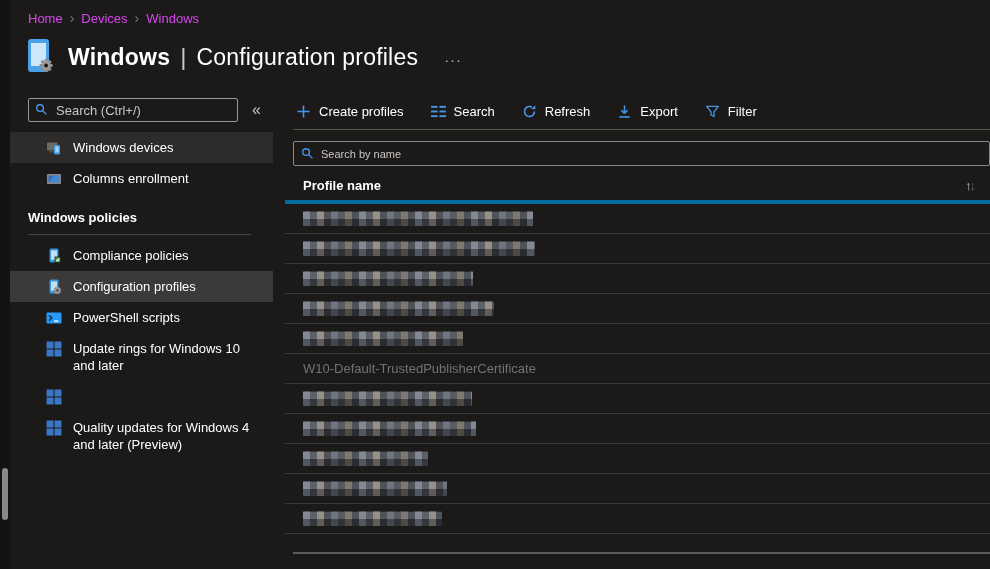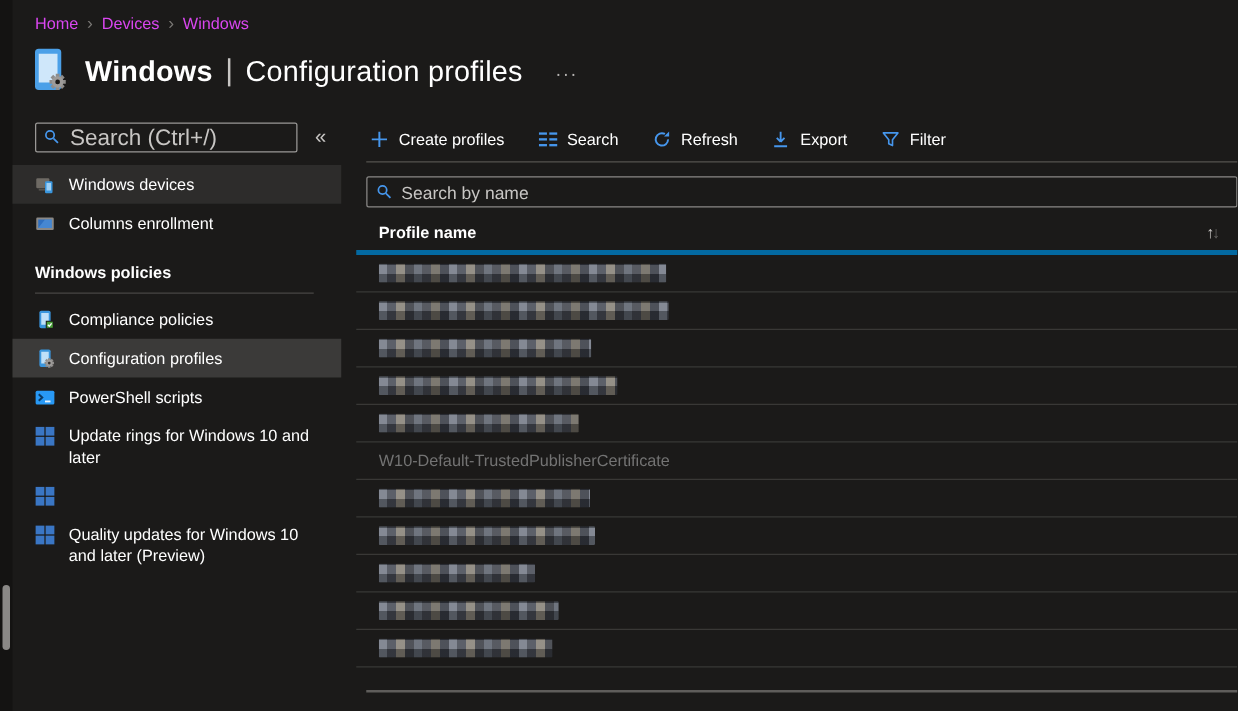--- a/index.html
+++ b/index.html
@@ -26,43 +26,43 @@
   .t-sep { font-weight:300; color:#c8c6c4; margin:0 10px; font-size:24px; }
   .t-secondary { font-weight:400; letter-spacing:.2px; }
   .t-more { color:#b8b6b4; margin-left:26px; margin-top:4px; font-size:15px; letter-spacing:1px; cursor:pointer; }
 
   
   .sidebar { position:absolute; left:10px; top:98px; width:263px; }
   .sb-search-row { display:flex; align-items:center; margin-left:18px; margin-bottom:10px; }
   .sb-search { position:relative; width:210px; }
   .sb-search input {
     width:100%; height:24px; background:transparent; border:1px solid #9a9896; border-radius:2px;
-    color:#fff; font-size:18px; font-family:inherit; padding:0 6px 0 27px; outline:none;
+    color:#fff; font-size:13px; font-family:inherit; padding:0 6px 0 27px; outline:none;
   }
   .sb-search input::placeholder { color:#c8c6c4; }
   .sb-search .mag { position:absolute; left:7px; top:5px; }
   .collapse-btn { margin-left:14px; color:#c8c6c4; font-size:16px; cursor:pointer; line-height:16px; }
 
-  .nav-item { display:flex; align-items:flex-start; padding:7px 10px 7px 18px; line-height:17px; cursor:pointer; }
+  .nav-item { display:flex; align-items:flex-start; padding:7px 10px 7px 36px; line-height:17px; cursor:pointer; }
   .nav-item .nav-ico { flex:0 0 16px; height:16px; margin-right:11px; margin-top:1px; }
   .nav-item.highlight { background:#2d2c2b; }
   .nav-item.selected { background:#3b3a39; }
   .nav-section-header { font-weight:bold; padding:16px 0 9px 18px; font-size:13px; }
   .nav-divider { height:1px; background:#484644; margin:0 22px 5px 18px; }
 
   
   .main { position:absolute; left:285px; top:96px; width:705px; height:473px; }
   .toolbar { display:flex; align-items:center; gap:27px; padding:8px 0 10px 11px; }
   .tb-btn { display:flex; align-items:center; gap:8px; color:#fff; cursor:pointer; white-space:nowrap; }
   .tb-divider { height:1px; background:#55534f; margin-left:8px; }
 
   .name-search { position:relative; margin:11px 0 0 8px; }
   .name-search input {
     width:100%; height:25px; background:transparent; border:1px solid #8a8886; border-radius:2px;
-    color:#fff; font-size:14px; font-family:inherit; padding:0 8px 0 27px; outline:none;
+    color:#fff; font-size:11px; font-family:inherit; padding:0 8px 0 27px; outline:none;
   }
   .name-search input::placeholder { color:#c8c6c4; }
   .name-search .mag { position:absolute; left:8px; top:6px; }
 
   .grid-header { display:flex; align-items:center; justify-content:space-between;
     padding:12px 14px 7px 18px; font-weight:bold; border-bottom:4px solid #0369a1; }
   .sort-icons { font-weight:normal; font-size:13px; cursor:pointer; }
   .sort-up { color:#c8c6c4; } .sort-down { color:#6b6967; margin-left:-2px; }
 
   .rows { }
@@ -200,21 +200,21 @@
       </div>
       <div class="nav-item ">
         <span class="nav-ico"><svg width="16" height="16" viewBox="0 0 16 16">
             <g fill="#3a76c4">
               <rect x="0.5" y="0.5" width="7" height="7"></rect>
               <rect x="8.5" y="0.5" width="7" height="7"></rect>
               <rect x="0.5" y="8.5" width="7" height="7"></rect>
               <rect x="8.5" y="8.5" width="7" height="7"></rect>
             </g>
           </svg></span>
-        <span class="nav-label">Quality updates for Windows 10 and later (Preview)</span>
+        <span class="nav-label">Quality updates for Windows 4 and later (Preview)</span>
       </div>
     </div>
 </div>
 
 <div class="main">
   <div class="toolbar" id="toolbar">
       <div class="tb-btn">
         <span style="display:flex">
           <svg width="15" height="15" viewBox="0 0 16 16">
             <path d="M8 1.5v13M1.5 8h13" stroke="#4696ec" stroke-width="1.7"></path>

